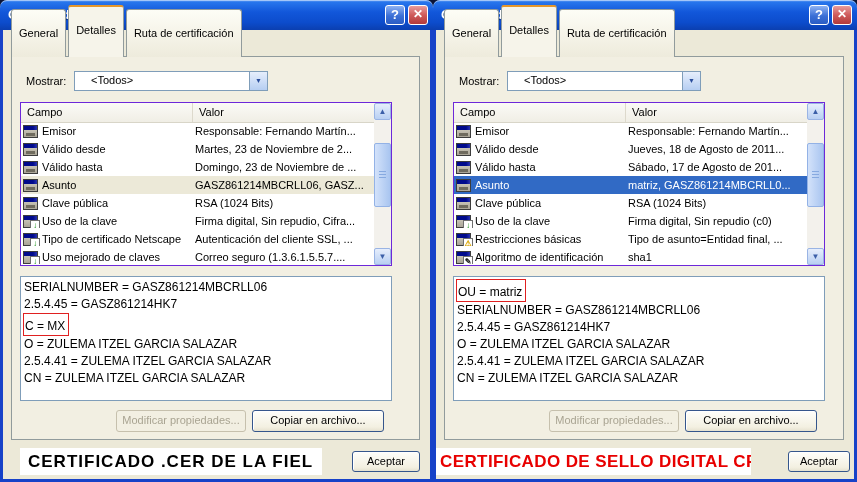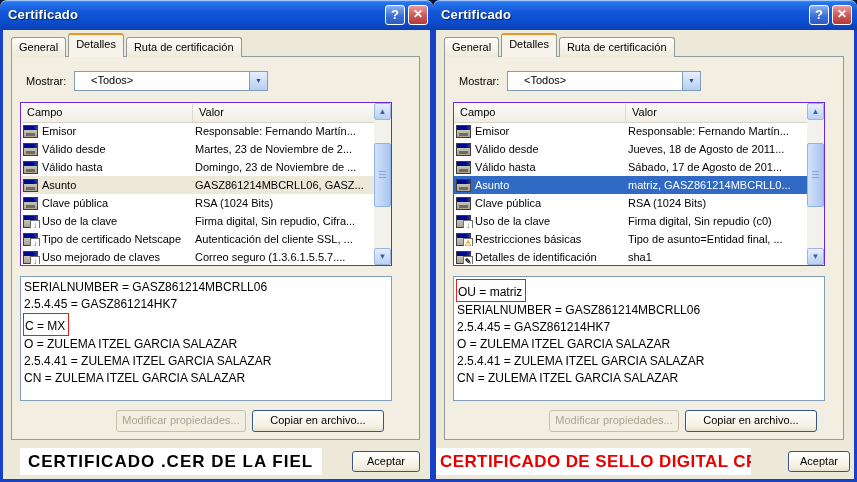--- a/index.html
+++ b/index.html
@@ -16,21 +16,21 @@
   .title{position:absolute;left:8px;top:7px;color:#fff;font-weight:bold;font-size:13px;
     text-shadow:1px 1px 1px rgba(0,0,0,.55);letter-spacing:.2px;}
   .tb-btn{position:absolute;top:5px;width:20px;height:20px;border:1px solid #fff;border-radius:3px;
     color:#fff;font-weight:bold;text-align:center;box-sizing:border-box;cursor:default;}
   .tb-help{right:28px;background:linear-gradient(180deg,#8fb2f2,#3b6fd6 55%,#2a5cc4);line-height:17px;font-size:13px;}
   .tb-close{right:5px;background:linear-gradient(180deg,#e89c9c,#cf5b5b 50%,#b23a3a);line-height:17px;font-size:12px;}
   .dlgbody{flex:1;border:3px solid #1742c8;border-top:none;background:#ece9d8;position:relative;}
 
   
   .tabs{position:absolute;left:8px;top:5px;display:flex;align-items:flex-end;height:22px;z-index:3;}
-  .tab{height:19px;padding:0 7px;margin-right:2px;border:1px solid #919b9c;border-bottom:none;
+  .tab{height:19px;padding:14px 7px;margin-right:2px;border:1px solid #919b9c;border-bottom:none;
     border-radius:3px 3px 0 0;background:linear-gradient(180deg,#fdfdf6,#eeebdc);
     font-size:11px;line-height:18px;}
   .tab.active{height:22px;border-top:2px solid #e5972d;background:#f6f4ea;line-height:19px;position:relative;}
   .panel{position:absolute;left:8px;right:10px;top:26px;height:382px;border:1px solid #919b9c;
     background:#f2efe2;z-index:2;}
 
   
   .show-label{position:absolute;left:14px;top:18px;font-size:11px;}
   .combo{position:absolute;left:62px;top:14px;width:194px;height:20px;background:#fff;
     border:1px solid #7f9db9;display:flex;box-sizing:border-box;}
@@ -295,21 +295,21 @@
                   </span>
                   <span>Restricciones básicas</span>
                 </span>
               <span class="c-valor">Tipo de asunto=Entidad final, ...</span>
             </div>
             <div class="lvrow">
               <span class="c-campo">
                   <span class="ricon ric-alg">
                     <span class="ov">✎</span>
                   </span>
-                  <span>Detalles de identificación</span>
+                  <span>Algoritmo de identificación</span>
                 </span>
               <span class="c-valor">sha1</span>
             </div>
           </div>
           <div class="vsb">
             <div class="sb-btn sb-up"><span>▲</span></div>
             <div class="sb-thumb"></div>
             <div class="sb-btn sb-down"><span>▼</span></div>
           </div>
         </div>

